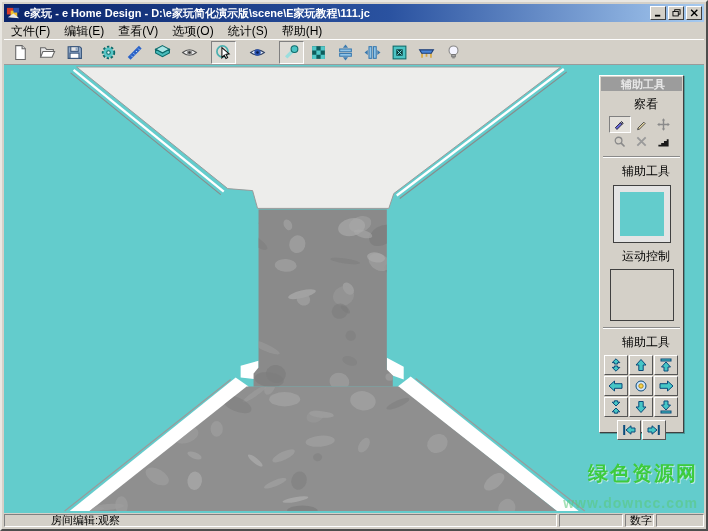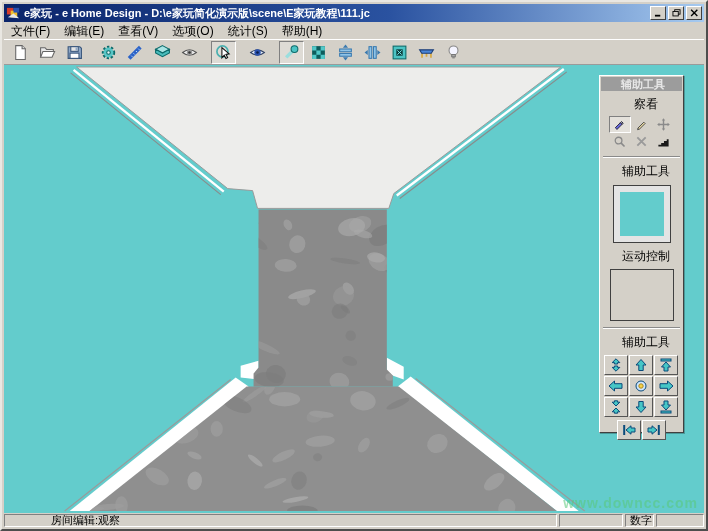--- a/index.html
+++ b/index.html
@@ -29,21 +29,21 @@
   .tbtn.pressed{border-color:#808080 #fff #fff #808080;background:#dedbd5;}
   .tgap{margin-left:7px;}
   
   .viewport{position:absolute;left:2px;top:62px;right:2px;bottom:16px;background:#63CCCC;
     border-top:1px solid #9a9a9a;overflow:hidden;}
   .viewport svg.scene{position:absolute;left:0;top:0;width:100%;height:100%;}
   
   .watermark{position:absolute;right:6px;bottom:2px;text-align:right;pointer-events:none;line-height:1.05;}
   .wm1{font-size:20px;font-weight:bold;letter-spacing:2px;color:#3DCB3D;
     text-shadow:1px 1px 0 rgba(255,255,255,.55);}
-  .wm2{font-size:14px;font-weight:bold;color:rgba(90,200,120,.55);letter-spacing:1px;}
+  .wm2{font-size:14px;font-weight:bold;color:rgba(90,200,120,.55);letter-spacing:1px;margin-top:12px;}
   
   .panel{position:absolute;top:10px;right:20px;width:85px;height:358px;background:#D4D0C8;
     border:1px solid;border-color:#fff #404040 #404040 #fff;box-shadow:1px 1px 0 rgba(0,0,0,.25);}
   .panel-title{height:14px;margin:1px;background:#9c9c9c;color:#e8e8e8;font-size:11px;
     font-weight:bold;line-height:14px;padding-left:20px;}
   .plabel{font-size:12px;color:#000;text-align:center;margin-top:5px;margin-left:9px;}
   .tools{display:flex;flex-wrap:wrap;width:66px;margin:3px auto 0;}
   .ptool{width:22px;height:17px;border:1px solid transparent;background:transparent;
     display:flex;align-items:center;justify-content:center;padding:0;}
   .ptool svg{width:13px;height:13px;display:block;}
@@ -316,20 +316,21 @@
           <ellipse cx="283.3" cy="202.6" rx="11.1" ry="6.5" transform="rotate(3 283.3 202.6)" fill="#a9a9a9" opacity="0.57"></ellipse>
           <ellipse cx="343.1" cy="198.2" rx="15.0" ry="2.5" transform="rotate(8 343.1 198.2)" fill="#7d7d7d" opacity="0.53"></ellipse>
           <ellipse cx="361.1" cy="170.7" rx="9.6" ry="3.8" transform="rotate(16 361.1 170.7)" fill="#a9a9a9" opacity="0.59"></ellipse>
           <ellipse cx="358.2" cy="161.0" rx="11.5" ry="7.8" transform="rotate(-18 358.2 161.0)" fill="#a9a9a9" opacity="0.46"></ellipse>
           <ellipse cx="285.5" cy="161.6" rx="4.0" ry="5.7" transform="rotate(-27 285.5 161.6)" fill="#a9a9a9" opacity="0.57"></ellipse>
           <ellipse cx="250.6" cy="158.1" rx="5.7" ry="2.5" transform="rotate(29 250.6 158.1)" fill="#7d7d7d" opacity="0.73"></ellipse>
         </g>
     </svg>
 
     <div class="watermark">
+      <div class="wm1" style="color: rgb(61, 203, 61);">绿色资源网</div>
       <div class="wm2">www.downcc.com</div>
     </div>
 
     <div class="panel">
       <div class="panel-title">辅助工具</div>
       <div class="plabel">察看</div>
       <div class="tools" id="view-tools">
           <button class="ptool pressed">
             <svg viewBox="0 0 14 14">
               <path d="M2.5 10.5 L8 5 l1.8 1.8 L4.3 12.3 Z" fill="#6a6ae0" stroke="#223"></path>

